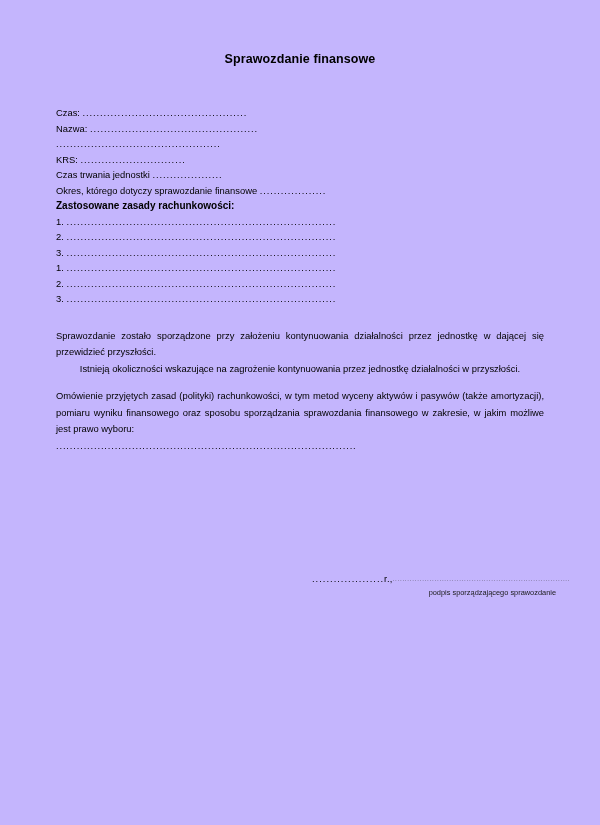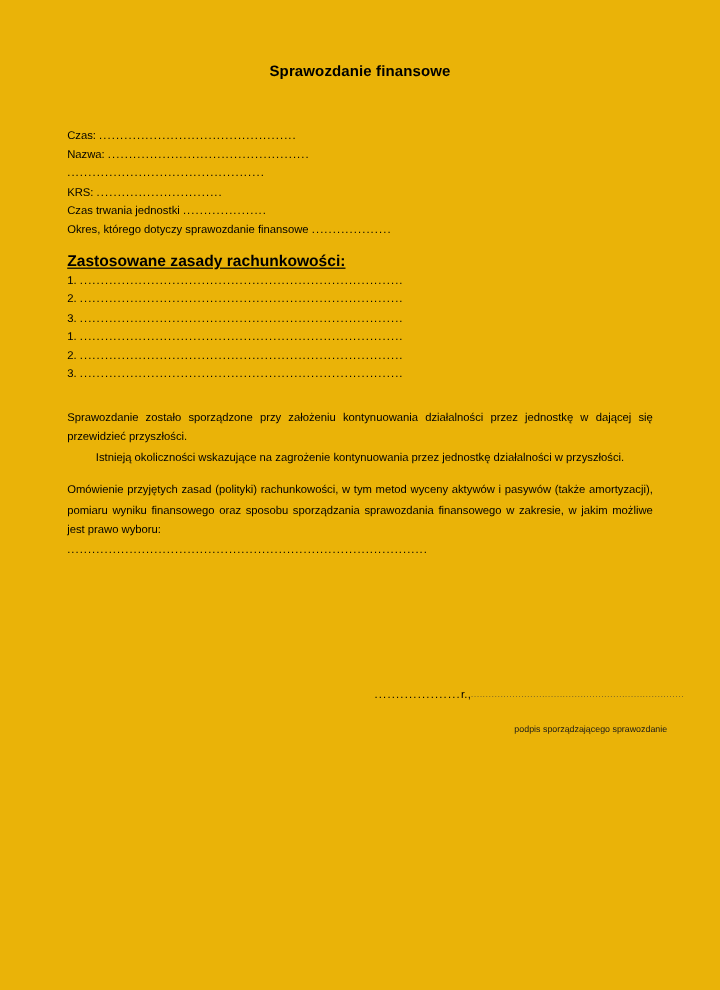--- a/index.html
+++ b/index.html
@@ -13,21 +13,21 @@
     font-family: "Liberation Sans", sans-serif;
     color: #000000;
     overflow: hidden;
     position: relative;
   }
   .page {
     position: absolute;
     top: 0; left: 0;
     width: 600px;
     height: 825px;
-    background: #eab308;
+    background: #c4b5fd;
   }
   .doc-title {
     position: absolute;
     top: 52px;
     left: 0;
     width: 600px;
     text-align: center;
     font-size: 12.5px;
     font-weight: bold;
     letter-spacing: 0.1px;
@@ -42,25 +42,24 @@
     font-size: 9.4px;
     line-height: 15.5px;
     white-space: nowrap;
     color: #000;
   }
   .dots {
     letter-spacing: 0.9px;
     font-size: 9.4px;
   }
   .section-head {
-    font-size: 13px;
+    font-size: 10px;
     font-weight: bold;
     line-height: 15.5px;
-    margin-top: 12px;
-    text-decoration: underline;
+    margin-top: 0;
   }
   .num-line {
     font-size: 9.4px;
     line-height: 15.5px;
     white-space: nowrap;
   }
   .gap-sm { height: 11px; }
   .gap-md { height: 21px; }
   .para {
     font-size: 9.4px;
@@ -99,21 +98,21 @@
     font-size: 6.2px;
     letter-spacing: 0.75px;
     color: #3a3a3a;
     vertical-align: 1px;
   }
   .sign-caption {
     font-size: 7.4px;
     line-height: 11px;
     text-align: right;
     padding-right: 2px;
-    margin-top: 16px;
+    margin-top: 2px;
     color: #1a1a1a;
     white-space: nowrap;
   }
 </style>
 </head>
 <body>
 
 <div class="page">
 
   <div class="doc-title">Sprawozdanie finansowe</div>

